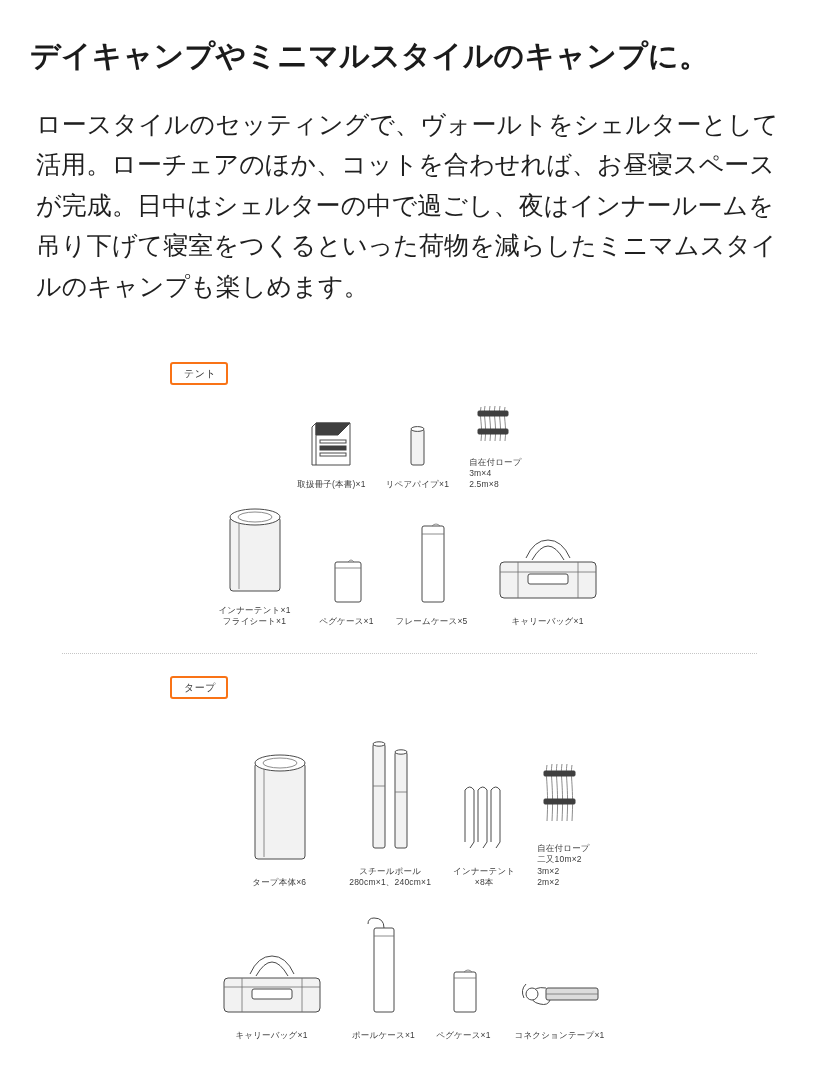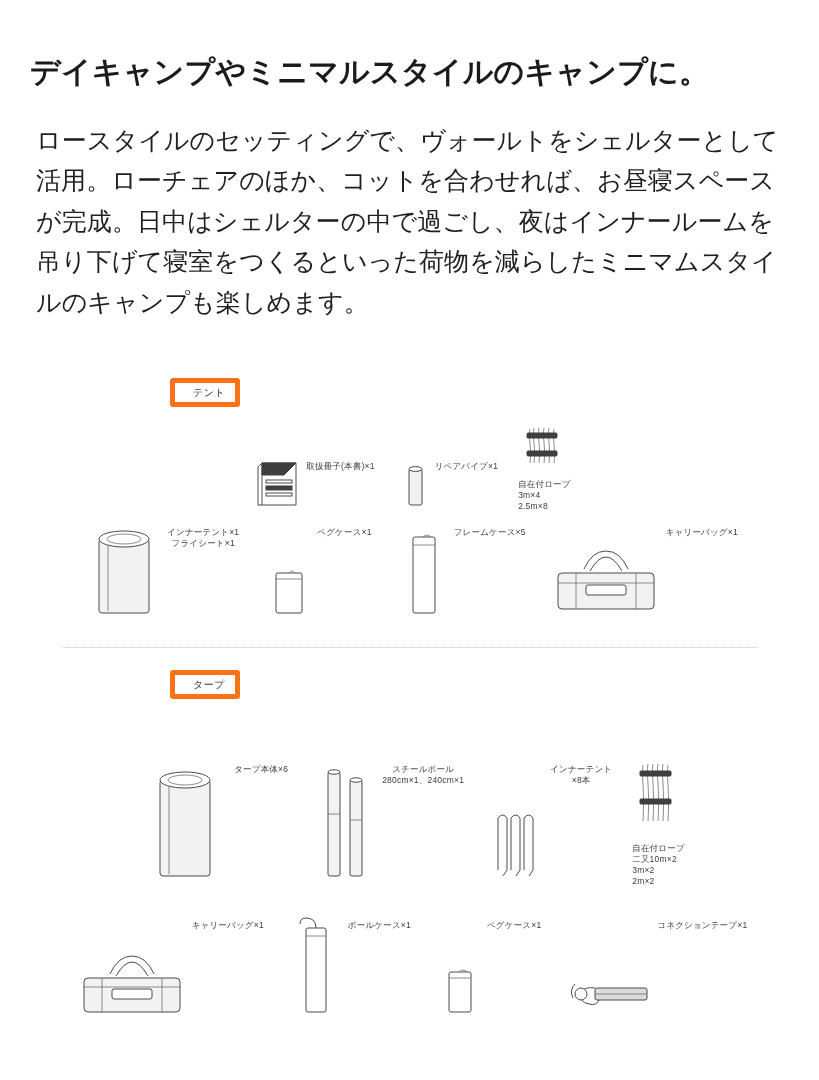--- a/index.html
+++ b/index.html
@@ -18,67 +18,67 @@
     width: 819px;
     min-height: 1080px;
     box-sizing: border-box;
     padding: 34px 30px 10px 30px;
     position: relative;
   }
   h1.headline {
     font-size: 30px;
     line-height: 1.45;
     font-weight: bold;
-    margin: 16px 0 26px 0;
+    margin: 0 0 26px 0;
     letter-spacing: 0.2px;
     color: #1b1b1b;
   }
   p.body-copy {
     font-size: 25px;
     line-height: 1.62;
     margin: 6px;
     color: #1f1f1f;
     letter-spacing: 0.1px;
   }
 
   
   .contents-figure {
     margin-top: 56px;
     padding: 0 8px;
     position: relative;
   }
   .section-tag {
     display: inline-block;
-    border: 5px solid #f97316;
+    border: 2px solid #f97316;
     border-radius: 3px;
     font-size: 10px;
     line-height: 1;
-    padding: 5px 10px 4px 18px;
+    padding: 5px 10px 4px 12px;
     color: #3a3a3a;
     background: #fff;
     letter-spacing: 0.5px;
   }
   .tag-row { padding-left: 132px; }
 
   .divider {
     border-top: 1px dotted #c6c6c6;
     margin: 26px 24px 22px 24px;
   }
 
   .item-row {
     display: flex;
     align-items: flex-end;
     justify-content: center;
     gap: 0px;
     margin-top: 8px;
   }
   .item {
     display: flex;
-    flex-direction: row;
-    align-items: flex-start;
+    flex-direction: column;
+    align-items: center;
     justify-content: flex-end;
     text-align: center;
     padding: 0 10px;
   }
   .art {
     display: flex;
     align-items: flex-end;
     justify-content: center;
   }
   .caption {

